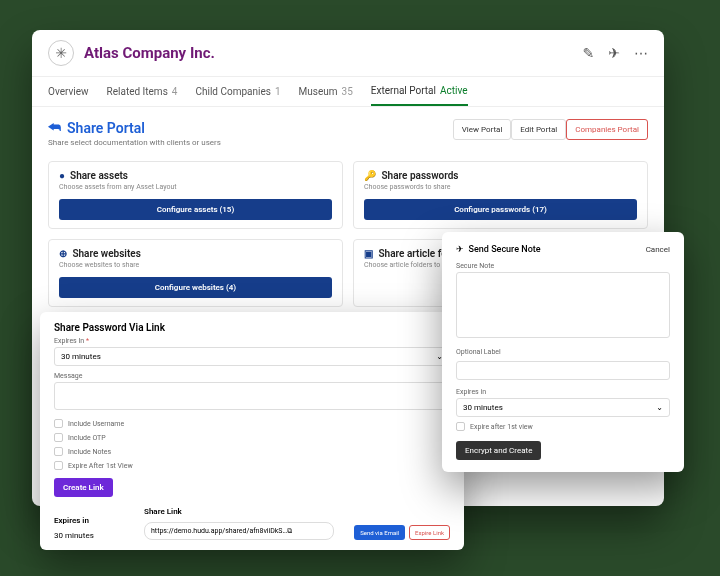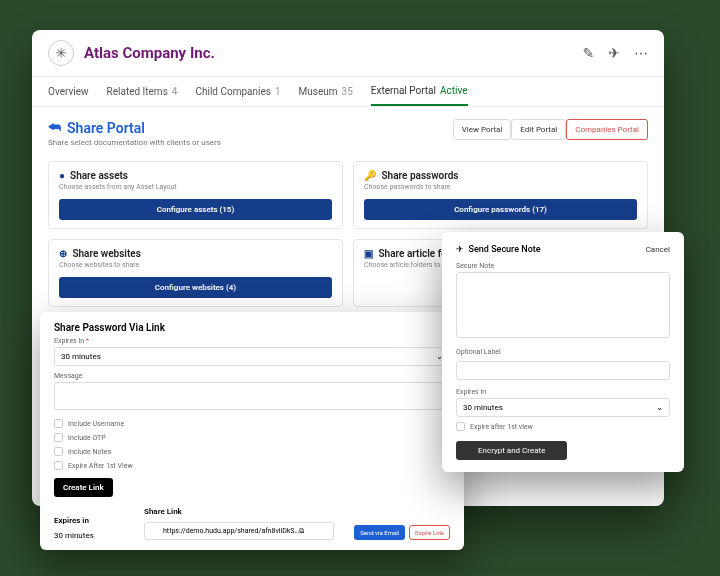--- a/index.html
+++ b/index.html
@@ -30,36 +30,36 @@
 
 .modal1 { position: absolute; left: 40px; top: 312px; width: 424px; background: #fff; border-radius: 6px; box-shadow: 0 16px 40px rgba(0,0,0,0.4); padding: 10px 14px; z-index: 5; }
 .modal1 h5 { font-size: 10px; font-weight: 600; margin-bottom: 4px; }
 .label-sm { font-size: 7px; color: #666; display: block; margin-bottom: 2px; }
 .req { color: #d9534f; }
 .select, .textarea, .input { width: 100%; border: 1px solid #ddd; border-radius: 3px; font-size: 8px; padding: 4px 6px; background: #fff; }
 .select { display: flex; justify-content: space-between; align-items: center; cursor: pointer; }
 .textarea { height: 28px; resize: none; }
 .check-row { display: flex; align-items: center; gap: 5px; font-size: 7px; color: #666; margin-top: 5px; }
 .check-row .cb { width: 9px; height: 9px; border: 1px solid #ccc; border-radius: 2px; }
-.btn-primary { background: #000000; color: #fff; font-size: 8px; font-weight: 600; padding: 5px 9px; border: none; border-radius: 3px; cursor: pointer; margin-top: 8px; }
+.btn-primary { background: #6d28d9; color: #fff; font-size: 8px; font-weight: 600; padding: 5px 9px; border: none; border-radius: 3px; cursor: pointer; margin-top: 8px; }
 .result-row { display: flex; margin-top: 10px; gap: 20px; font-size: 8px; align-items: flex-end; }
 .result-row .col1 { width: 70px; }
 .result-row .col2 { flex: 1; }
 .result-row h6 { font-size: 8px; font-weight: 600; margin-bottom: 6px; }
-.link-box { font-family: monospace; font-size: 7px; border: 1px solid #ddd; border-radius: 3px; padding: 4px 18px; display: flex; align-items: center; }
+.link-box { font-family: monospace; font-size: 7px; border: 1px solid #ddd; border-radius: 8px; padding: 4px 6px; display: flex; align-items: center; }
 .mini-btns { display: flex; gap: 4px; align-items: flex-end;}
 .btn-blue-sm { background: #1e5fd6; color: #fff; font-size: 6px; padding: 4px 6px; border: none; border-radius: 3px; cursor: pointer; }
 .btn-outline-red { border: 1px solid #d9534f; color: #d9534f; background: #fff; font-size: 6px; padding: 3px 5px; border-radius: 3px; cursor: pointer; }
 
 .modal2 { position: absolute; left: 442px; top: 232px; width: 242px; background: #fff; border-radius: 6px; box-shadow: 0 16px 40px rgba(0,0,0,0.4); padding: 12px 14px; z-index: 6; }
 .modal2-head { display: flex; justify-content: space-between; align-items: center; margin-bottom: 8px; }
 .modal2-head .title { font-size: 9px; font-weight: 500; display: flex; align-items: center; gap: 5px; }
 .modal2-head .cancel { font-size: 8px; color: #333; cursor: pointer; }
 .note-area { width: 100%; height: 66px; border: 1px solid #ddd; border-radius: 3px; margin-bottom: 10px; }
-.btn-dark { background: #333; color: #fff; font-size: 8px; padding: 5px 22px; border: none; border-radius: 3px; cursor: pointer; margin-top: 10px; }
+.btn-dark { background: #333; color: #fff; font-size: 8px; padding: 5px 9px; border: none; border-radius: 3px; cursor: pointer; margin-top: 10px; }
 </style>
 </head>
 <body>
 
 <div class="main-card">
   <div class="header">
     <div class="logo">✳</div>
     <div class="company-name">Atlas Company Inc.</div>
     <div class="header-actions">
       <span>✎</span>

